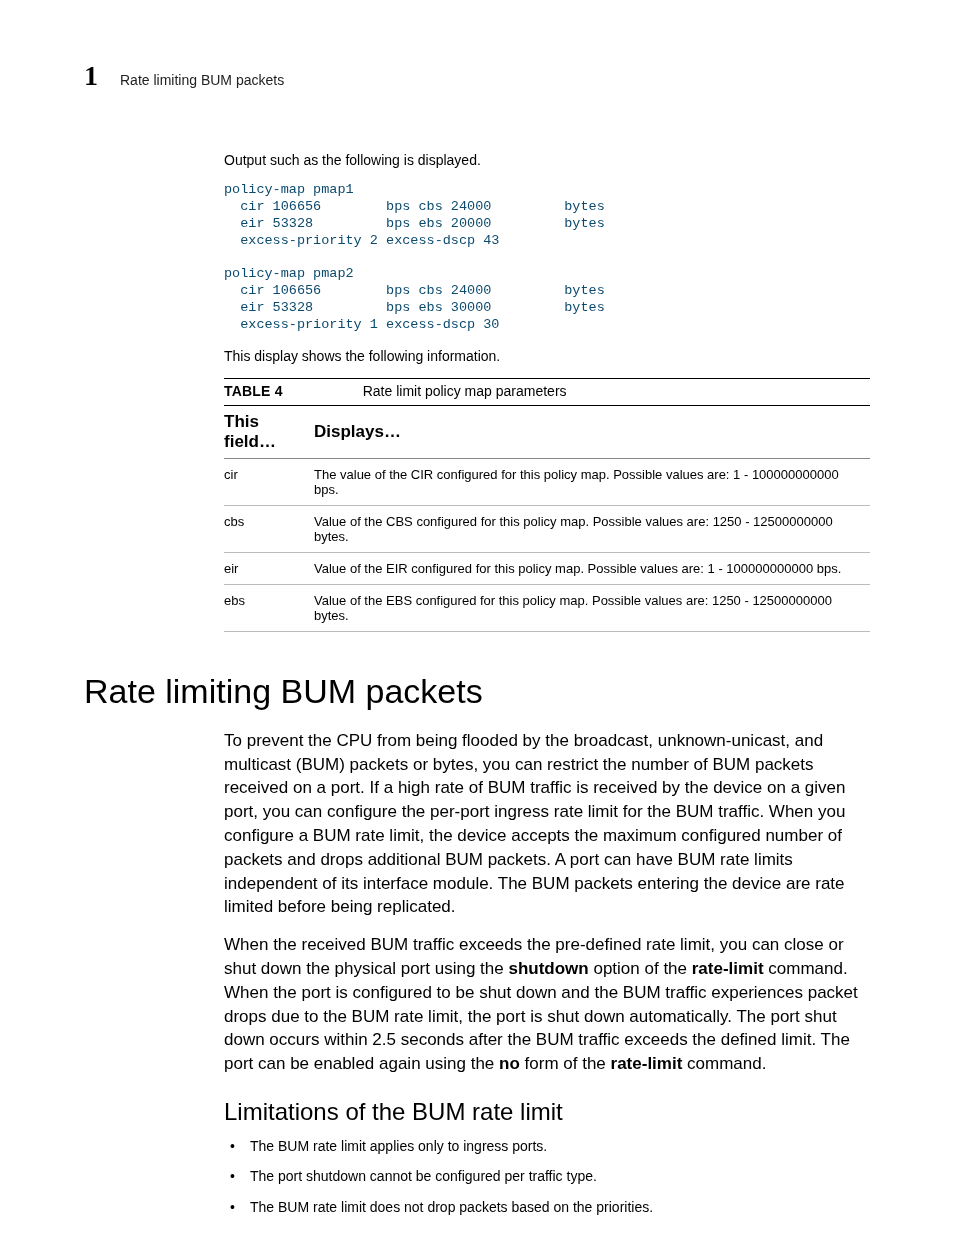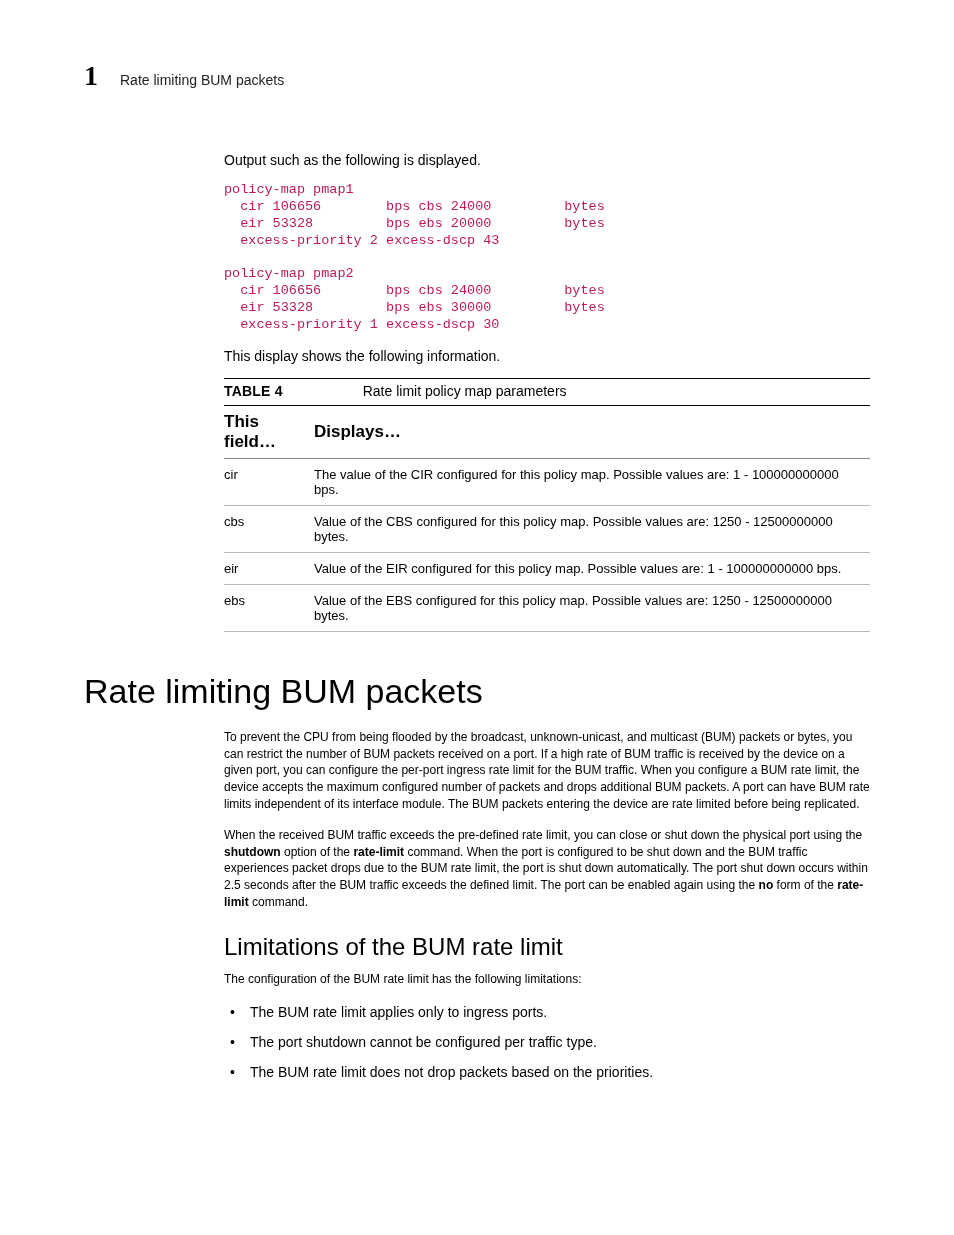--- a/index.html
+++ b/index.html
@@ -35,21 +35,21 @@
     font-size: 14px;
     margin-bottom: 14px;
     color: #000;
   }
   pre.codeblock {
     font-family: "Courier New", monospace;
     font-size: 13.5px;
     line-height: 1.25;
     white-space: pre;
     margin-bottom: 14px;
-    color: #be185d;
+    color: #0c4a6e;
   }
   .table-wrap {
     margin-top: 6px;
   }
   .table-caption {
     display: flex;
     align-items: baseline;
     gap: 80px;
     font-size: 14px;
     padding: 4px 0 6px 0;
@@ -87,21 +87,21 @@
     width: 90px;
   }
   h1.section-title {
     font-family: "Arial Narrow", Arial, sans-serif;
     font-stretch: condensed;
     font-weight: 400;
     font-size: 34px;
     margin: 40px 0 18px 0;
   }
   .body-para {
-    font-size: 12px;
+    font-size: 17px;
     line-height: 1.4;
     margin-bottom: 14px;
   }
   .body-para .bold { font-weight: bold; }
   h2.subsection-title {
     font-family: "Arial Narrow", Arial, sans-serif;
     font-stretch: condensed;
     font-weight: 400;
     font-size: 24px;
     margin: 22px 0 10px 0;
@@ -187,20 +187,19 @@
 
 <div class="content-col">
   <p class="body-para">To prevent the CPU from being flooded by the broadcast, unknown-unicast, and multicast (BUM) packets or bytes, you can restrict the number of BUM packets received on a port. If a high rate of BUM traffic is received by the device on a given port, you can configure the per-port ingress rate limit for the BUM traffic. When you configure a BUM rate limit, the device accepts the maximum configured number of packets and drops additional BUM packets. A port can have BUM rate limits independent of its interface module. The BUM packets entering the device are rate limited before being replicated.</p>
 
   <p class="body-para">
     <span>When the received BUM traffic exceeds the pre-defined rate limit, you can close or shut down the physical port using the </span><span class="bold">shutdown</span><span> option of the </span><span class="bold">rate-limit</span><span> command. When the port is configured to be shut down and the BUM traffic experiences packet drops due to the BUM rate limit, the port is shut down automatically. The port shut down occurs within 2.5 seconds after the BUM traffic exceeds the defined limit. The port can be enabled again using the </span><span class="bold">no</span><span> form of the </span><span class="bold">rate-limit</span><span> command.</span>
   </p>
 
   <h2 class="subsection-title">Limitations of the BUM rate limit</h2>
 
-  <p class="body-para">The configuration of the BUM rate limit has the following limitations:</p>
 
   <ul class="bullets">
     <li>The BUM rate limit applies only to ingress ports.</li>
     <li>The port shutdown cannot be configured per traffic type.</li>
     <li>The BUM rate limit does not drop packets based on the priorities.</li>
   </ul>
 </div>
 
 </body></html>

